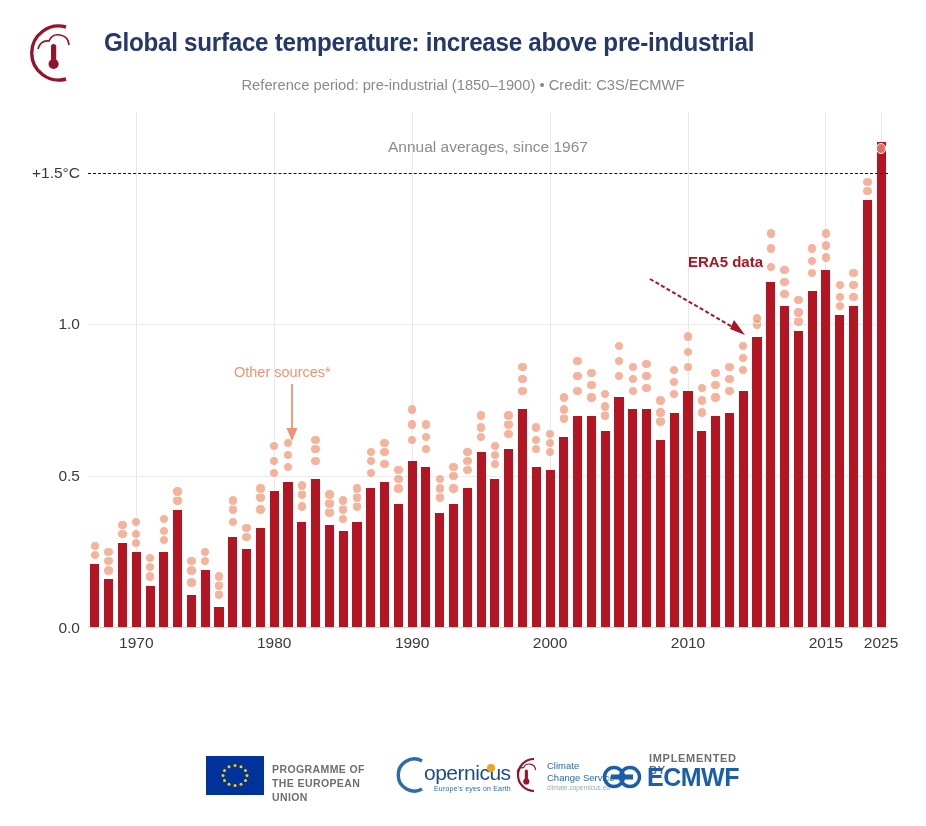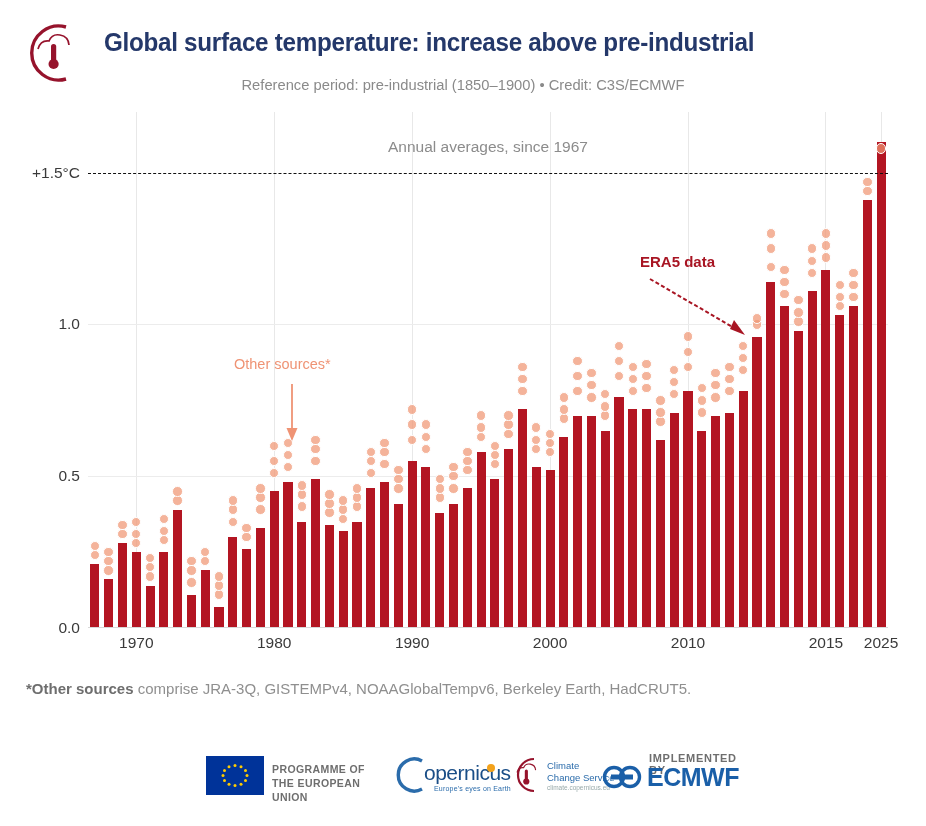--- a/index.html
+++ b/index.html
@@ -57,21 +57,21 @@
     position:absolute;border-radius:50%;
     background:rgba(240,150,115,0.72);
     border:1.2px solid #ffffff;
     box-sizing:border-box;
   }
   
   #ann-other{
     position:absolute;font-size:14.5px;color:#ef9374;white-space:nowrap;
   }
   #ann-era5{
-    position:absolute;font-size:15px;font-weight:bold;color:#a81523;white-space:nowrap;
+    position:absolute;font-size:15px;font-weight:bold;color:#a81523;white-space:nowrap;margin-left:48px;
   }
   
   #footnote{
     position:absolute;left:26px;top:678px;width:880px;
     font-size:15px;color:#8f8f8f;line-height:1.5;
   }
   #footnote b{color:#6e6e6e;}
   
   #logobar{position:absolute;left:0;top:752px;width:926px;height:52px;}
   .lg{position:absolute;top:0;}
@@ -366,21 +366,21 @@
       <div class="dot" title="2022: +1.13°C" style="height: 10.4px; width: 10.4px; left: 760.317px; top: 167.812px;"></div>
       <div class="dot" title="2022: +1.17°C" style="height: 10.4px; width: 10.4px; left: 760.317px; top: 155.671px;"></div>
       <div class="dot" title="2023: +1.44°C" style="height: 10.4px; width: 10.4px; left: 774.11px; top: 73.7176px;"></div>
       <div class="dot" title="2023: +1.47°C" style="height: 10.4px; width: 10.4px; left: 774.11px; top: 64.6118px;"></div>
       <div class="dot" title="2024: +1.58°C" style="height: 10.4px; width: 10.4px; left: 787.903px; top: 31.2235px;"></div>
     </div>
   <div id="axis-base"></div>
 
   <div id="plot-note">Annual averages, since 1967</div>
 
-  <div id="ann-other" style="left:146px;top:244px;">Other sources*</div>
+  <div id="ann-other" style="left:146px;top:252px;">Other sources*</div>
   <svg style="position:absolute;left:196px;top:272px;width:16px;height:58px;">
     <line x1="8" y1="0" x2="8" y2="46" stroke="#ef9374" stroke-width="1.8"></line>
     <polygon points="8,57 2.5,44 13.5,44" fill="#ef9374"></polygon>
   </svg>
 
   <div id="ann-era5" style="left:552px;top:141px;">ERA5 data</div>
   <svg style="position:absolute;left:556px;top:163px;width:112px;height:68px;">
     <line x1="6" y1="4" x2="92" y2="54" stroke="#a81523" stroke-width="2" stroke-dasharray="4 2.4"></line>
     <polygon points="101,60 86,54 90,45" fill="#a81523"></polygon>
   </svg>
@@ -392,21 +392,20 @@
     <div class="xlab" style="left: 48.2759px;">1970</div>
     <div class="xlab" style="left: 186.207px;">1980</div>
     <div class="xlab" style="left: 324.138px;">1990</div>
     <div class="xlab" style="left: 462.069px;">2000</div>
     <div class="xlab" style="left: 600px;">2010</div>
     <div class="xlab" style="left: 737.931px;">2015</div>
     <div class="xlab" style="left: 793.103px;">2025</div>
   </div>
 
 <div id="footnote">
-  <div><b>*Other sources</b><span> comprise JRA-3Q, GISTEMPv4, NOAAGlobalTempv6, Berkeley Earth, HadCRUT5.</span></div>
 </div>
 
 <div id="logobar">
 
   <div class="lg" style="left:206px;width:170px;height:46px;">
     <div id="eu-flag">
       <svg viewBox="0 0 58 39" style="width:58px;height:39px;">
         <g fill="#ffcc00">
           <circle cx="29" cy="9.5" r="1.5"></circle>
             <circle cx="35" cy="10.7" r="1.5"></circle>

